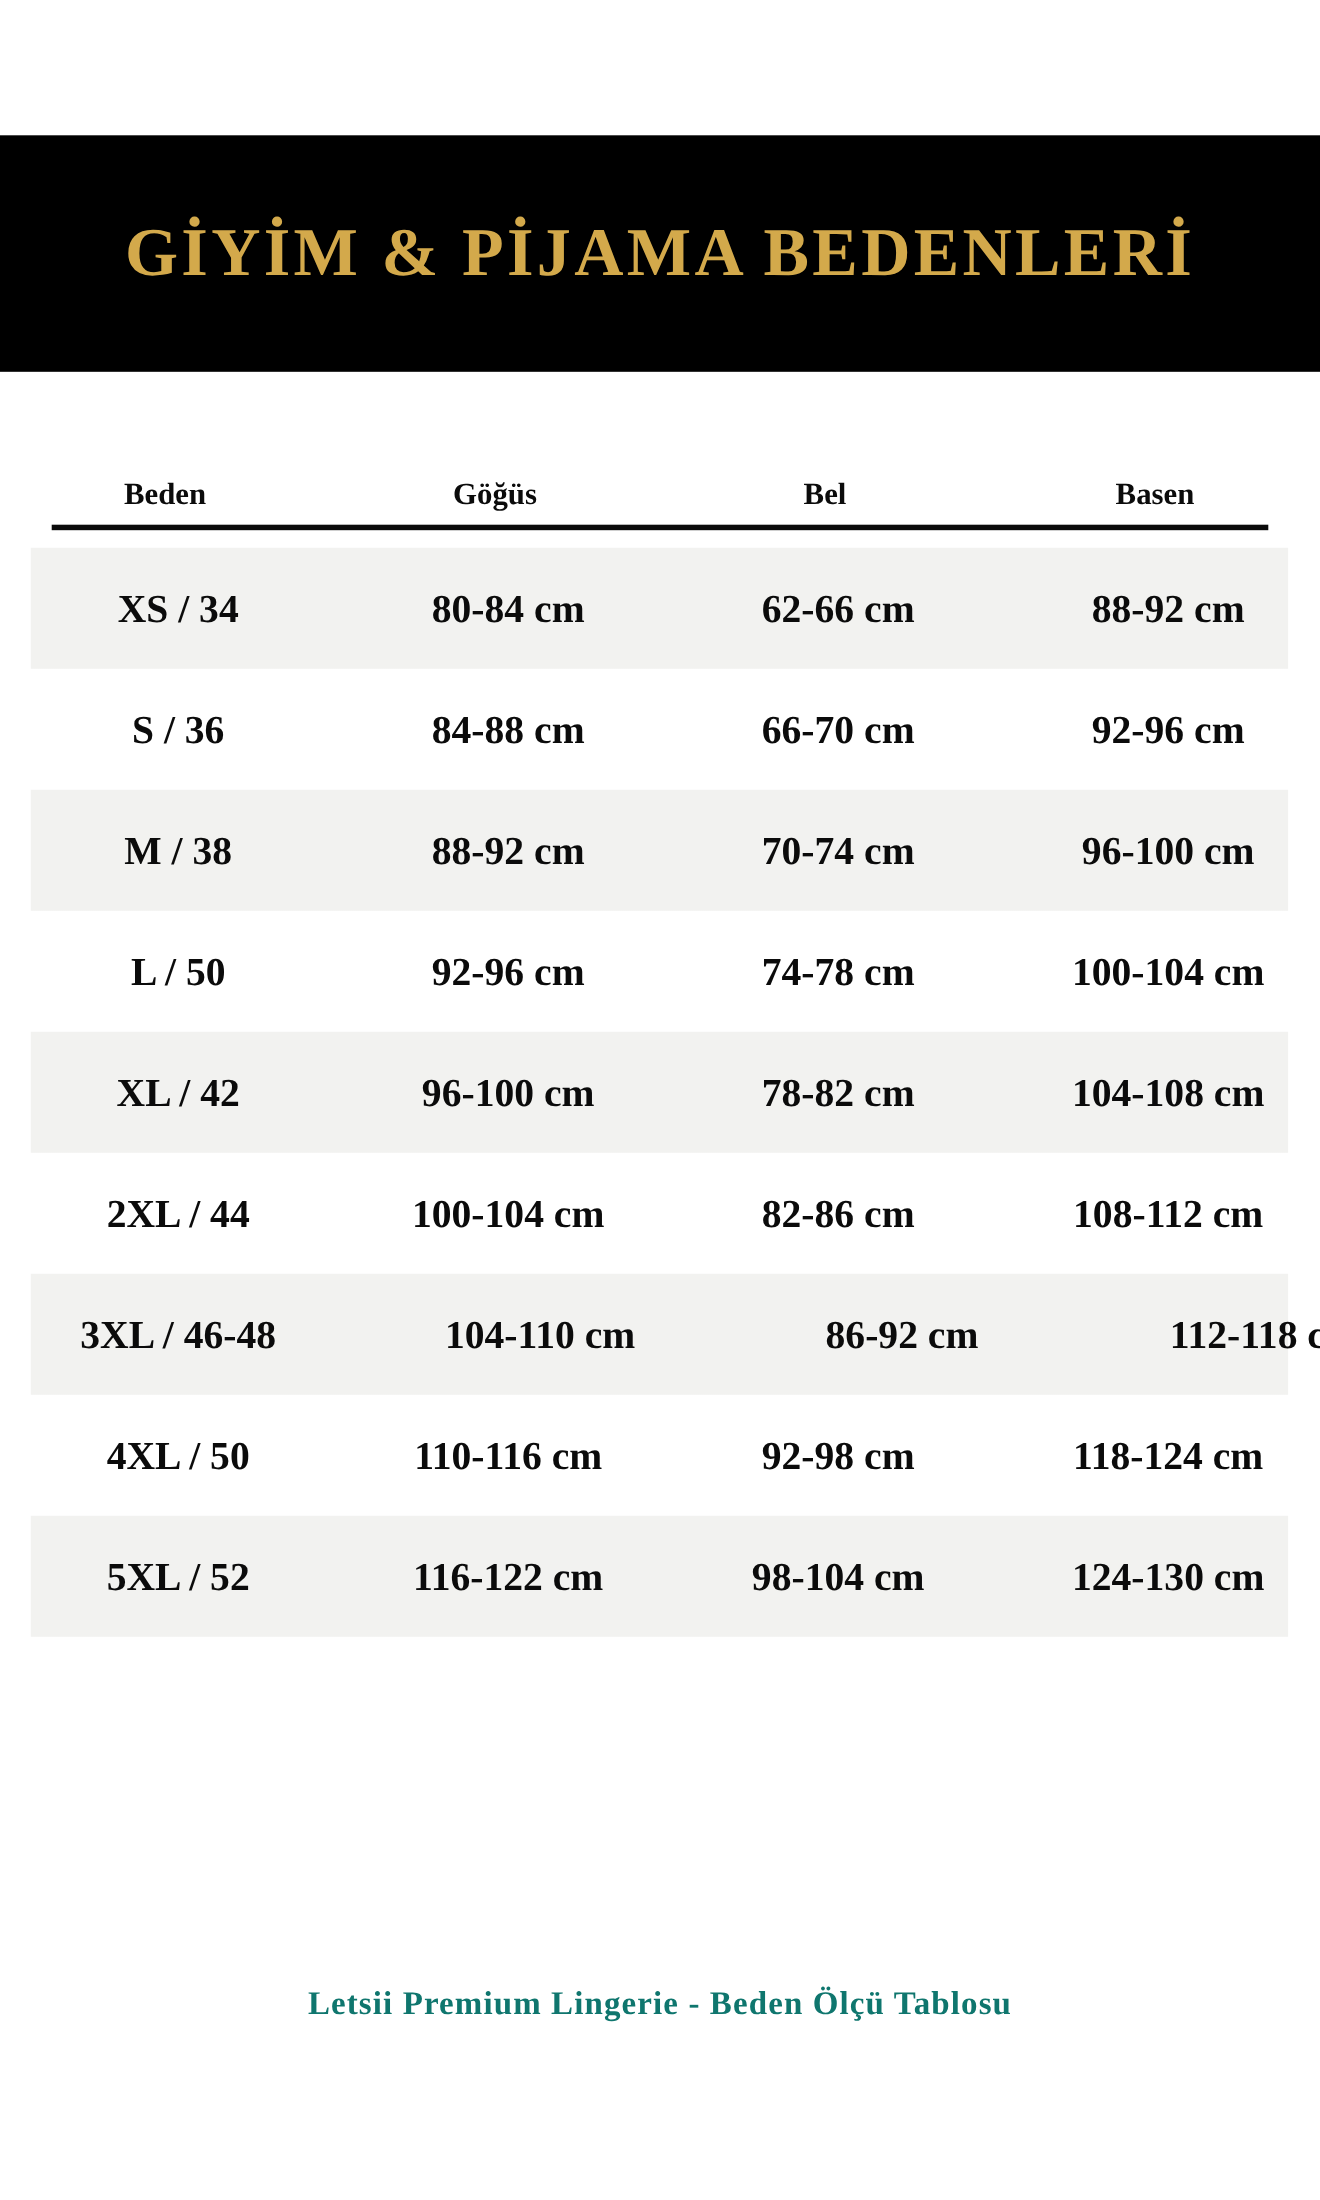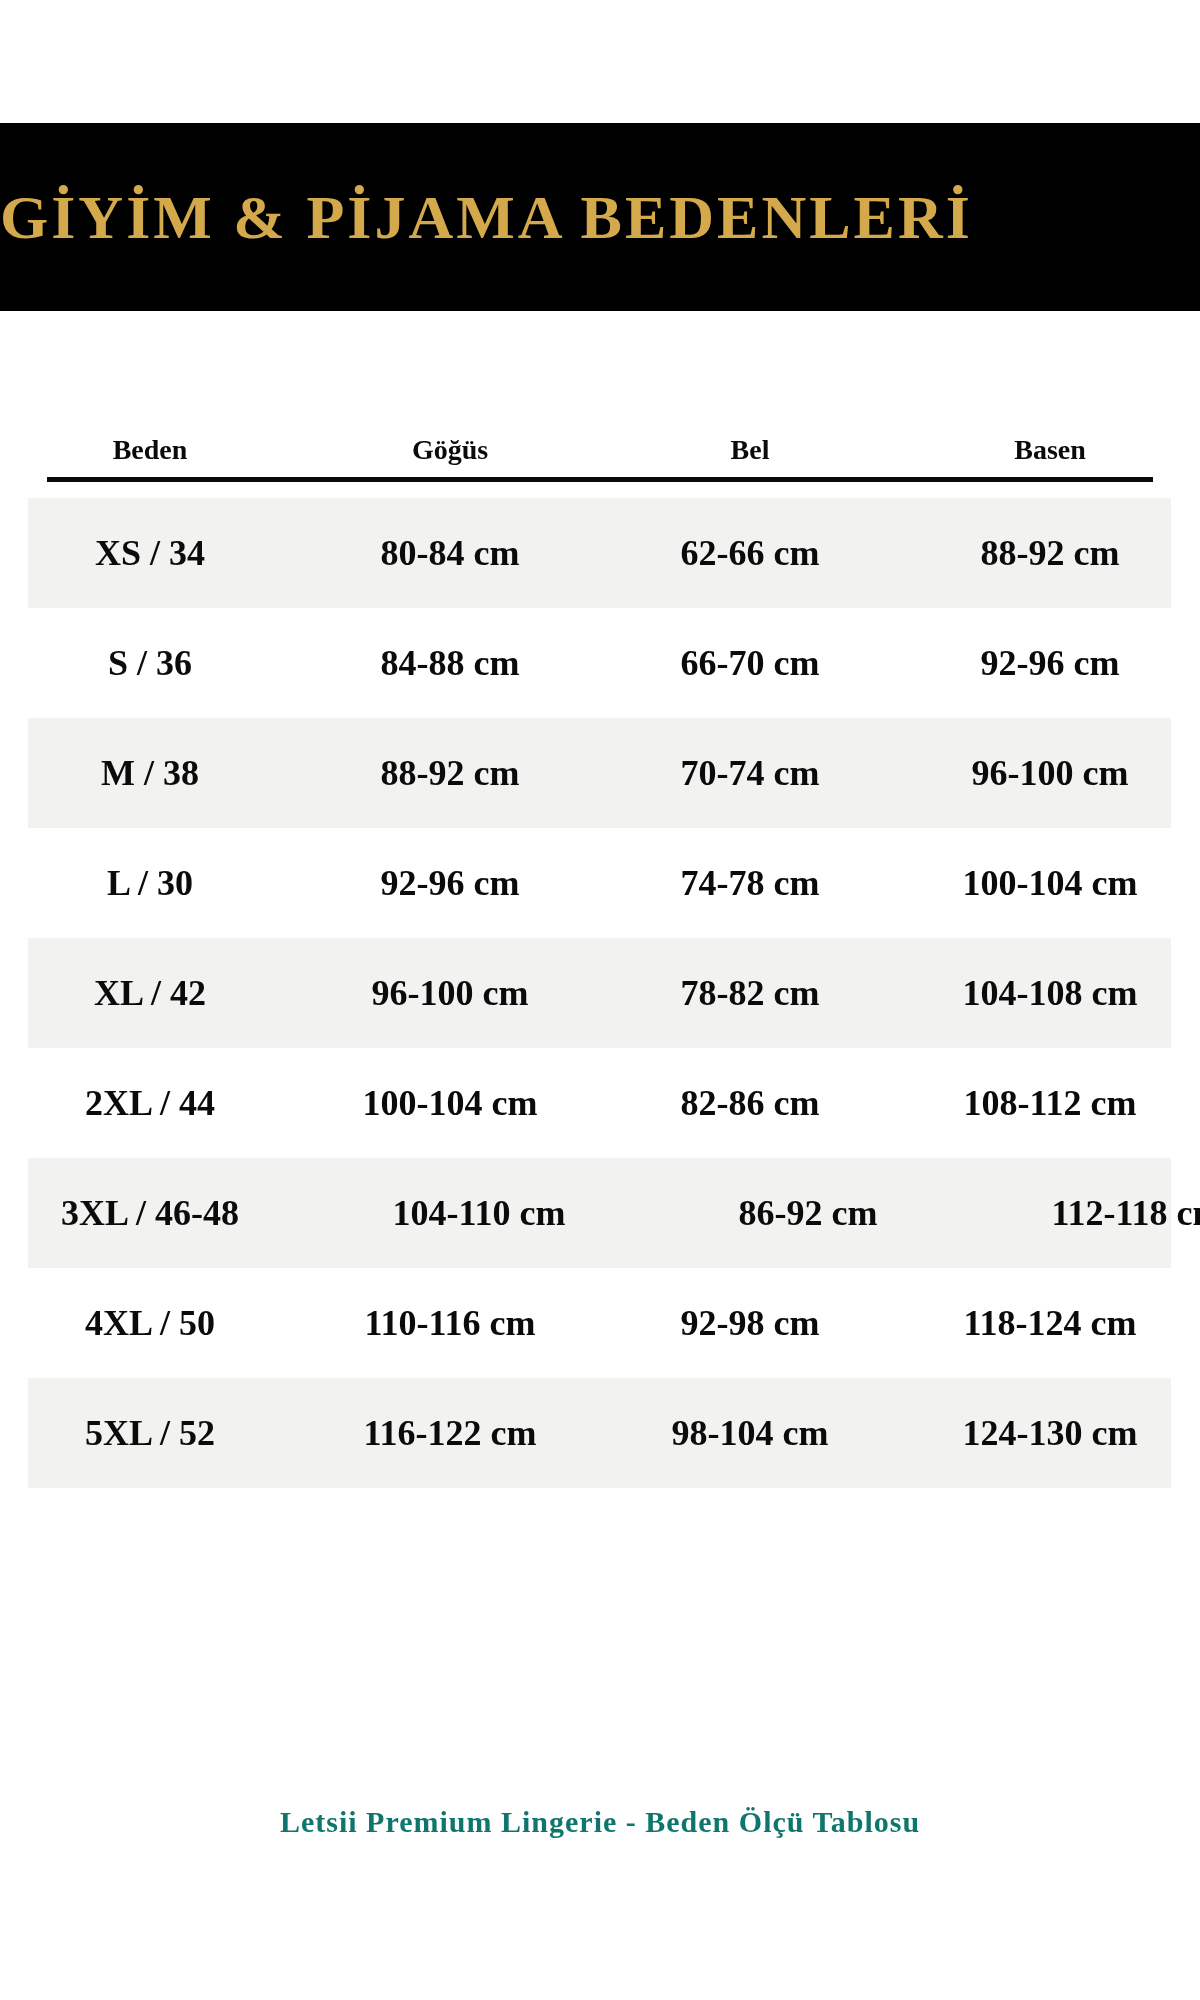--- a/index.html
+++ b/index.html
@@ -1,39 +1,39 @@
 <!DOCTYPE html>
 <html><head>
 <meta charset="utf-8">
 <style>
   html,body{margin:0;padding:0;background:#ffffff;}
   .page{
     position:relative;width:1200px;height:2000px;margin:0 auto;background:#ffffff;
     overflow:hidden;font-family:"Liberation Serif","DejaVu Serif",serif;
   }
   .banner{
-    position:absolute;top:123px;left:0;width:100%;height:188px;
-    display:flex;align-items:center;justify-content:flex-start;
+    position:absolute;top:123px;left:0;width:100%;height:215px;
+    display:flex;align-items:center;justify-content:center;
   }
   .banner h1{
     margin:0;font-size:62px;font-weight:bold;letter-spacing:3px;white-space:nowrap;
   }
   .header-row{
     position:absolute;top:424px;left:0;width:1200px;
     display:grid;grid-template-columns:repeat(4,300px);
   }
   .hcell{
     text-align:center;font-size:28px;font-weight:bold;line-height:52px;color:#0b0b0b;
   }
   .header-line{
     position:absolute;top:477px;left:47px;width:1106px;height:5px;background:#0a0a0a;
   }
   .tbody{position:absolute;top:498px;left:0;width:1200px;}
   .row{
-    display:grid;grid-template-columns:repeat(4,300px);height:110px;align-items:center;
+    display:grid;grid-template-columns:repeat(4,300px);height:110px;align-items:center;padding-left:12px;
   }
   .row.stripe{
     background-repeat:no-repeat;
     background-size:1143px 100%;
     background-position:28px 0;
   }
   .cell{
     text-align:center;font-size:36px;font-weight:bold;color:#0b0b0b;white-space:nowrap;
   }
   .footer{
@@ -72,21 +72,21 @@
         <div class="cell">66-70 cm</div>
         <div class="cell">92-96 cm</div>
       </div>
       <div class="row stripe" style="background-image: linear-gradient(rgb(242, 242, 240), rgb(242, 242, 240));">
         <div class="cell">M / 38</div>
         <div class="cell">88-92 cm</div>
         <div class="cell">70-74 cm</div>
         <div class="cell">96-100 cm</div>
       </div>
       <div class="row">
-        <div class="cell">L / 30</div>
+        <div class="cell">L / 50</div>
         <div class="cell">92-96 cm</div>
         <div class="cell">74-78 cm</div>
         <div class="cell">100-104 cm</div>
       </div>
       <div class="row stripe" style="background-image: linear-gradient(rgb(242, 242, 240), rgb(242, 242, 240));">
         <div class="cell">XL / 42</div>
         <div class="cell">96-100 cm</div>
         <div class="cell">78-82 cm</div>
         <div class="cell">104-108 cm</div>
       </div>

